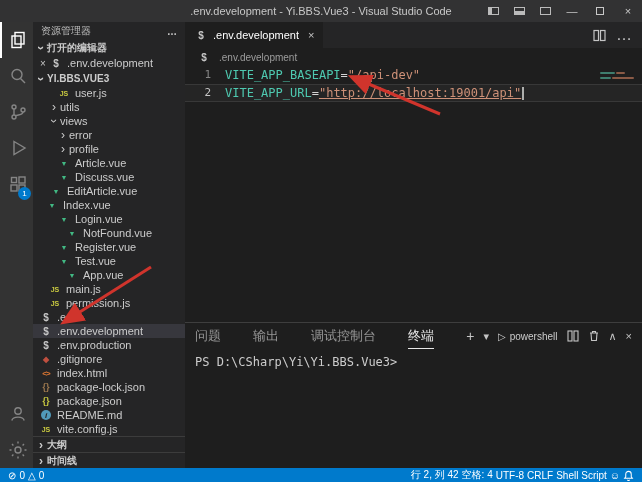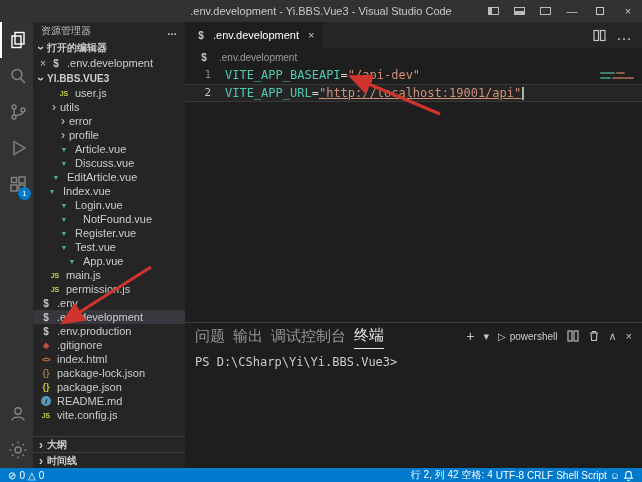--- a/index.html
+++ b/index.html
@@ -68,21 +68,21 @@
   .tok-op { color:#d4d4d4; }
   .tok-str { color:#ce9178; }
   .tok-link { text-decoration:underline; }
   .caret { display:inline-block; width:1.5px; height:13px; background:#aeafad; margin-left:1px; }
   .minimap { position:absolute; top:46px; right:0; width:46px; height:60px; }
   .mm-bar { position:absolute; height:2px; border-radius:1px; }
 
   
   .panel { position:absolute; left:185px; right:0; top:322px; bottom:14px; background:#1e1e1e; border-top:1px solid #3e3e3e; z-index:2; }
   .panel-head { height:26px; display:flex; align-items:center; padding:0 10px; }
-  .panel-tabs { display:flex; gap:8px; font-size:15px; }
+  .panel-tabs { display:flex; gap:32px; font-size:13px; }
   .panel-tab { color:#969696; height:26px; display:flex; align-items:center; }
   .panel-tab.active { color:#e7e7e7; border-bottom:1px solid #e7e7e7; }
   .panel-actions { margin-left:auto; display:flex; align-items:center; gap:9px; color:#c5c5c5; font-size:11px; }
   .panel-actions svg { stroke:currentColor; fill:none; stroke-width:1.1; }
   .shell-chip { display:flex; align-items:center; gap:4px; font-size:10px; color:#cccccc; }
   .terminal-body { padding:6px 0 0 10px; font-family:"DejaVu Sans Mono","Liberation Mono",monospace; font-size:12px; color:#cccccc; }
 
   
   .statusbar { position:absolute; left:0; right:0; bottom:0; height:14px; background:#007acc; color:#ffffff; display:flex; align-items:center; font-size:10px; padding:0 8px; gap:10px; z-index:6; }
   .sb-group { display:flex; align-items:center; gap:3px; }
@@ -185,20 +185,24 @@
   </div>
   <div class="tree" id="tree" data-interactable="false">
       <div class="tree-row" data-interactable="true" style="padding-left: 24px;">
         <span class="ficon ficon-js" data-interactable="false">JS</span>
         <span class="tree-label" data-interactable="false">user.js</span>
       </div>
       <div class="tree-row" data-interactable="true" style="padding-left: 15px;">
         <span class="chev" data-interactable="false">›</span>
         <span class="tree-label" data-interactable="false">utils</span>
       </div>
+      <div class="tree-row" data-interactable="true" style="padding-left: 15px;">
+        <span class="chev open" data-interactable="false">›</span>
+        <span class="tree-label" data-interactable="false">views</span>
+      </div>
       <div class="tree-row" data-interactable="true" style="padding-left: 24px;">
         <span class="chev" data-interactable="false">›</span>
         <span class="tree-label" data-interactable="false">error</span>
       </div>
       <div class="tree-row" data-interactable="true" style="padding-left: 24px;">
         <span class="chev" data-interactable="false">›</span>
         <span class="tree-label" data-interactable="false">profile</span>
       </div>
       <div class="tree-row" data-interactable="true" style="padding-left: 24px;">
         <span class="ficon ficon-vue" data-interactable="false">▼</span>
@@ -213,21 +217,21 @@
         <span class="tree-label" data-interactable="false">EditArticle.vue</span>
       </div>
       <div class="tree-row" data-interactable="true" style="padding-left: 12px;">
         <span class="ficon ficon-vue" data-interactable="false">▼</span>
         <span class="tree-label" data-interactable="false">Index.vue</span>
       </div>
       <div class="tree-row" data-interactable="true" style="padding-left: 24px;">
         <span class="ficon ficon-vue" data-interactable="false">▼</span>
         <span class="tree-label" data-interactable="false">Login.vue</span>
       </div>
-      <div class="tree-row" data-interactable="true" style="padding-left: 24px; gap: 8px;">
+      <div class="tree-row" data-interactable="true" style="padding-left: 32px;">
         <span class="ficon ficon-vue" data-interactable="false">▼</span>
         <span class="tree-label" data-interactable="false">NotFound.vue</span>
       </div>
       <div class="tree-row" data-interactable="true" style="padding-left: 24px;">
         <span class="ficon ficon-vue" data-interactable="false">▼</span>
         <span class="tree-label" data-interactable="false">Register.vue</span>
       </div>
       <div class="tree-row" data-interactable="true" style="padding-left: 24px;">
         <span class="ficon ficon-vue" data-interactable="false">▼</span>
         <span class="tree-label" data-interactable="false">Test.vue</span>

